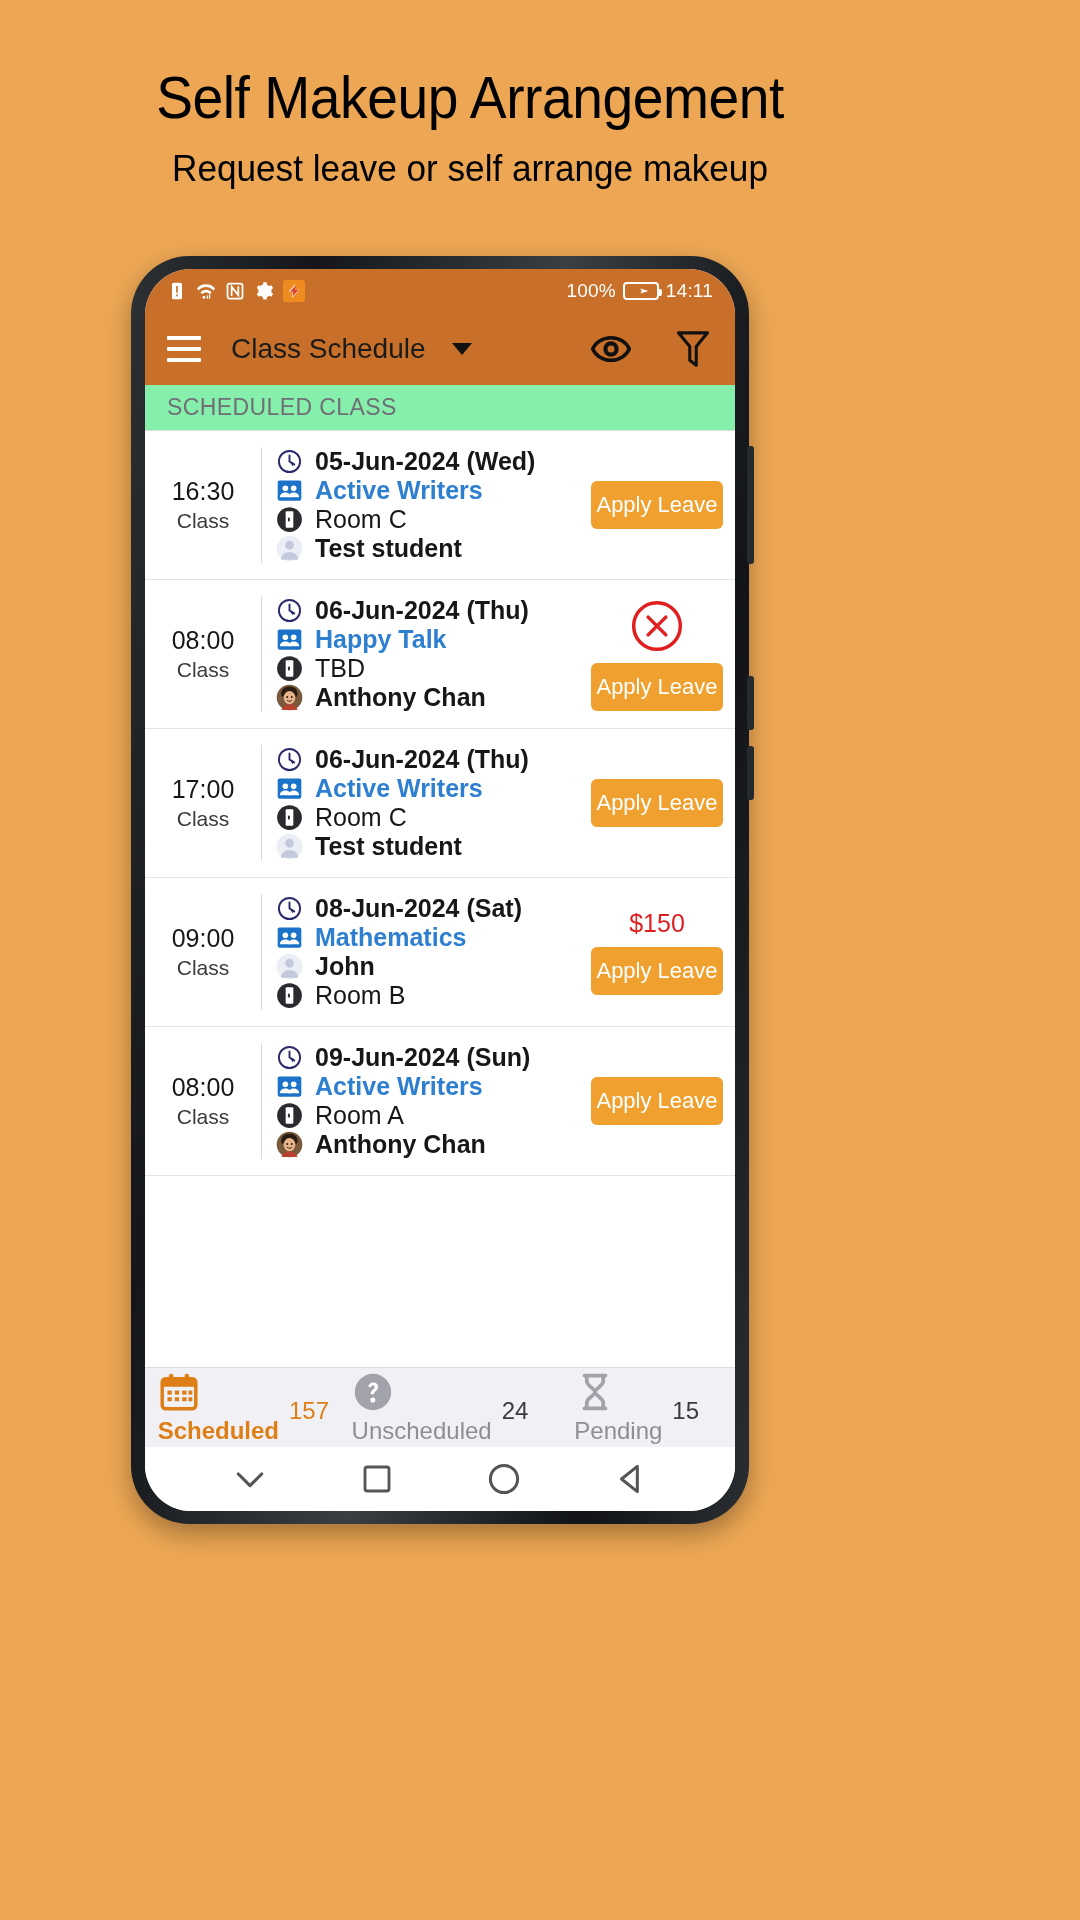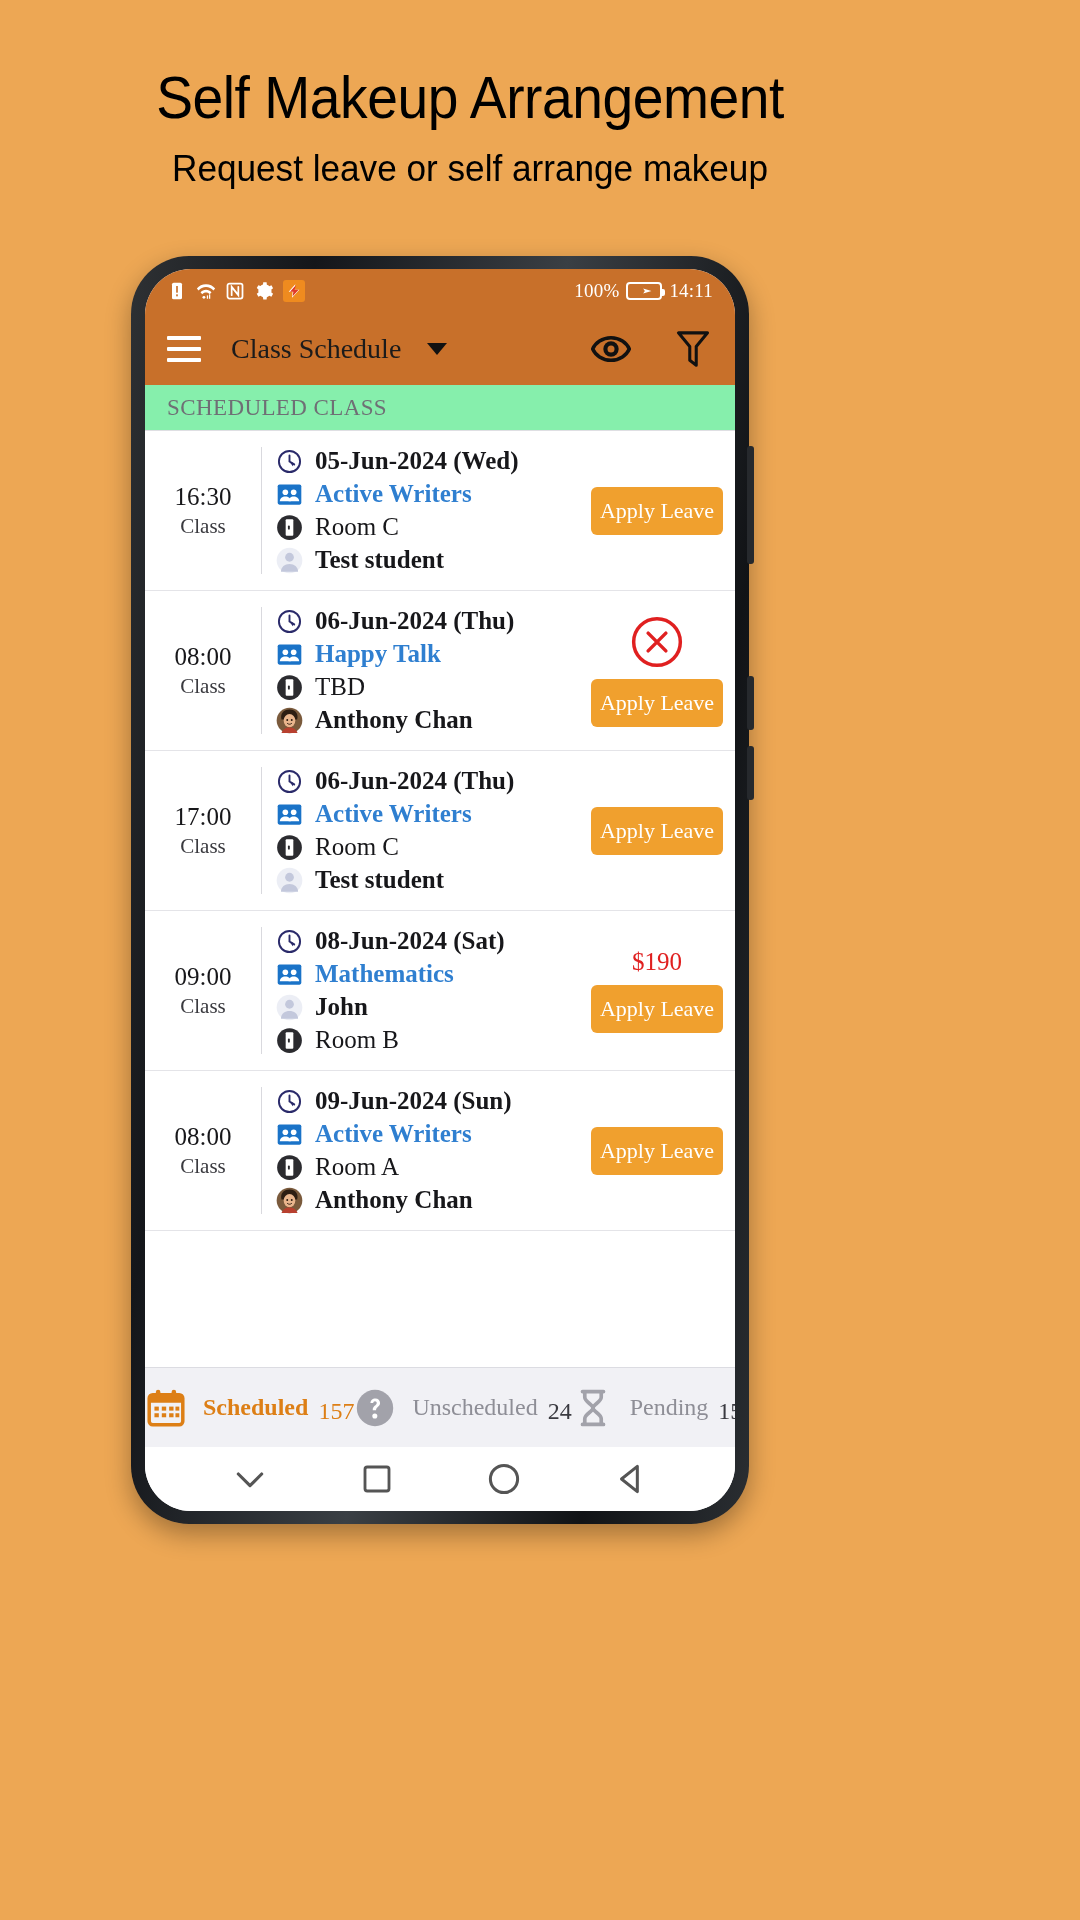--- a/index.html
+++ b/index.html
@@ -30,21 +30,21 @@
     position: absolute; left: 131px; top: 256px;
     width: 618px; height: 1268px;
     background: linear-gradient(100deg,#2e3134 0%,#14161a 22%,#3a3f44 52%,#111316 80%,#2a2e32 100%);
     border-radius: 58px;
     padding: 13px 14px 13px 14px;
     box-shadow: 0 10px 26px rgba(0,0,0,.32);
   }
   .phone-inner {
     position: relative; width: 100%; height: 100%;
     background: #fff; border-radius: 46px; overflow: hidden;
-    display: flex; flex-direction: column; font-family: Liberation Serif, serif;
+    display: flex; flex-direction: column;
   }
   .btn-side {
     position: absolute; right: -5px; background: #26292d; border-radius: 3px;
   }
   .btn-pwr  { top: 190px;  width: 7px; height: 118px; }
   .btn-vol1 { top: 420px;  width: 7px; height: 54px; }
   .btn-vol2 { top: 490px;  width: 7px; height: 54px; }
 
   
   .statusbar {
@@ -99,21 +99,21 @@
     padding: 16px 0 16px 0; min-height: 126px;
   }
   .c-time {
     width: 116px; flex: 0 0 116px; display: flex; flex-direction: column;
     align-items: center; justify-content: center; gap: 3px;
   }
   .c-time .t { font-size: 25px; color: #17171a; }
   .c-time .l { font-size: 21px; color: #3a3a3f; }
   .c-mid {
     flex: 1; border-left: 1.5px solid #d9d9de; padding-left: 14px;
-    display: flex; flex-direction: column; justify-content: center; gap: 5px;
+    display: flex; flex-direction: column; justify-content: center; 
   }
   .mrow { display: flex; align-items: center; gap: 12px; }
   .mrow .txt { font-size: 25px; color: #17171a; }
   .mrow .txt.date { font-weight: bold; }
   .mrow .txt.cls { color: #2f7fd0; font-weight: bold; font-size: 25px; }
   .mrow .txt.room { font-weight: 400; }
   .mrow .txt.stu { font-weight: bold; }
   .ic { width: 27px; height: 27px; flex: 0 0 27px; display: block; }
   .c-right {
     width: 150px; flex: 0 0 150px; display: flex; flex-direction: column;
@@ -129,21 +129,21 @@
 
   
   .tabs {
     flex: 0 0 80px; background: #f1f1f5; display: flex;
     border-top: 1px solid #dcdce2;
   }
   .tab {
     flex: 1; display: flex; align-items: center; justify-content: center;
     gap: 10px; cursor: pointer;
   }
-  .tab-col { display: flex; flex-direction: row; align-items: center; gap: 16px; }
+  .tab-col { display: flex; flex-direction: column; align-items: flex-start; gap: 4px; }
   .tab-lbl { font-size: 24px; color: #8e8e96; }
   .tab.active .tab-lbl { color: #dd7f16; font-weight: bold; }
   .tab-cnt { font-size: 24px; color: #3a3a40; align-self: flex-end; margin-bottom: 22px; }
   .tab.active .tab-cnt { color: #dd7f16; }
 
   
   .navbar {
     flex: 0 0 64px; background: #fff; display: flex;
     align-items: center; justify-content: space-around; padding: 0 40px;
   }
@@ -405,21 +405,21 @@
               <div class="mrow">
                 <svg class="ic" viewBox="0 0 24 24">
                   <circle cx="12" cy="12" r="11" fill="#2b2b2f"></circle>
                   <rect x="8.6" y="4.6" width="6.8" height="14.8" rx="0.9" fill="#fff"></rect>
                   <rect x="10.6" y="10.2" width="1.7" height="3.6" rx="0.8" fill="#2b2b2f"></rect>
                 </svg>
                 <span class="txt room">Room B</span>
               </div>
             </div>
             <div class="c-right">
-              <span class="price">$190</span>
+              <span class="price">$150</span>
               <span class="apply-btn">Apply Leave</span>
             </div>
           </div>
           <div class="card">
             <div class="c-time">
               <div class="t">08:00</div>
               <div class="l">Class</div>
             </div>
             <div class="c-mid">
               <div class="mrow">

